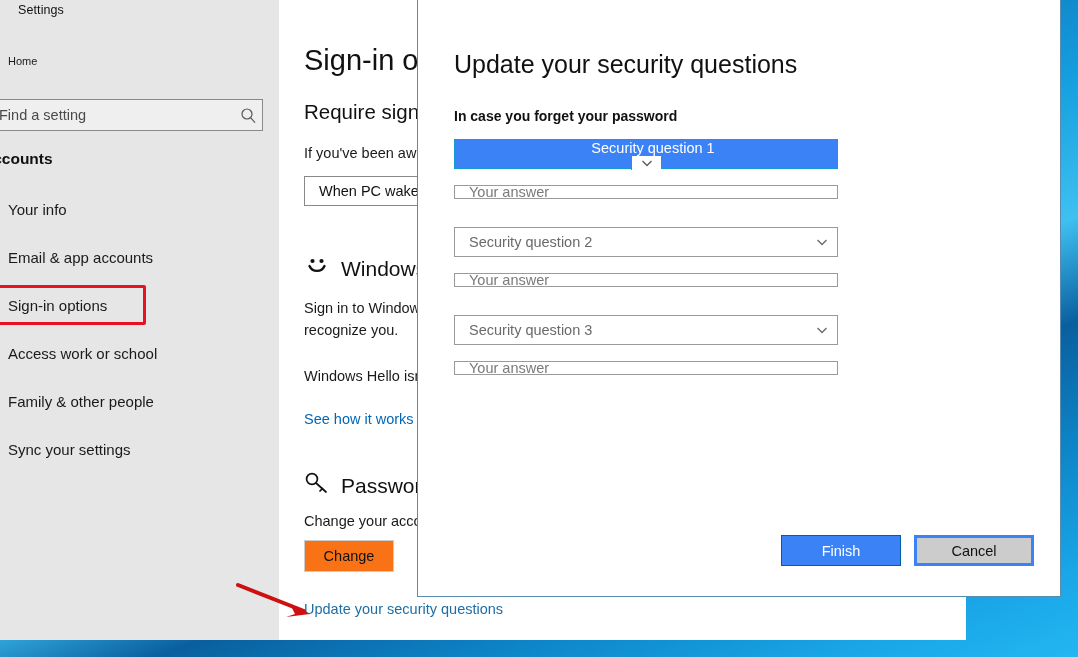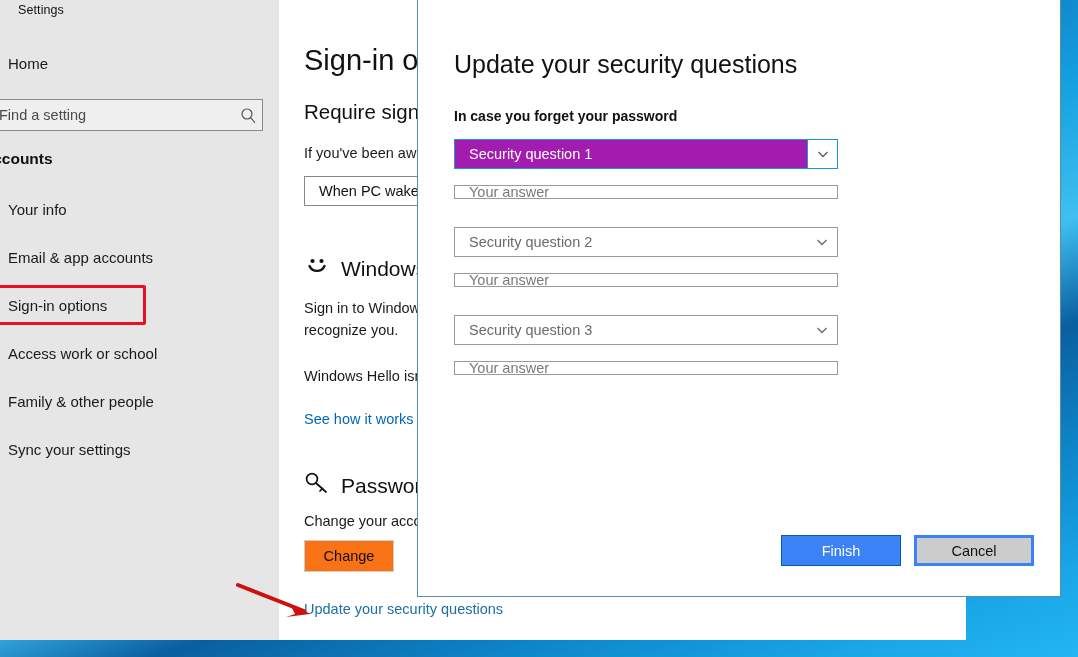--- a/index.html
+++ b/index.html
@@ -30,21 +30,21 @@
   #sidebar {
     position:absolute; left:0; top:0; width:279px; height:640px;
     background:#e6e6e6;
   }
   #app-title {
     position:absolute; left:18px; top:3px;
     font-size:12.5px; color:#111; letter-spacing:.1px;
   }
   #home-item {
     position:absolute; left:8px; top:55px; width:265px; height:28px;
-    font-size:15px; color:#1a1a1a;
+    font-size:11px; color:#1a1a1a;
   }
   #search-box {
     position:absolute; left:-18px; top:99px; width:281px; height:32px;
     background:#efefef; border:1px solid #8a8a8a;
     display:flex; align-items:center;
   }
   #search-input {
     flex:1; border:0; outline:0; background:transparent;
     font-family:"Liberation Sans", sans-serif;
     font-size:14.5px; color:#444; padding-left:16px;
@@ -126,21 +126,21 @@
   }
   .q-row { position:absolute; left:36px; width:384px; height:30px; }
   .q-select {
     width:100%; height:100%; border:1px solid #9a9a9a; background:#fff;
     display:flex; align-items:center;
     font-size:14.5px; color:#6a6a6a;
     cursor:pointer;
   }
   .q-select .lbl { padding-left:14px; flex:1; }
   .q-select .chev { width:30px; display:flex; align-items:center; justify-content:center; color:#6a6a6a; }
-  .q-select.selected { background:#a21caf; border-color:#1899d6; }
+  .q-select.selected { background:#3b82f6; border-color:#1899d6;flex-direction:column; }
   .q-select.selected .lbl { color:#ffffff; }
   .q-select.selected .chev {
     background:#ffffff; height:100%; color:#5a5a5a;
     border-left:1px solid #1899d6;
   }
   .a-row { position:absolute; left:36px; width:384px; height:14px; }
   .a-input {
     width:100%; height:100%; border:1px solid #9a9a9a; background:#fff;
     font-family:"Liberation Sans", sans-serif;
     font-size:14.5px; color:#6a6a6a; padding-left:14px; outline:none;

